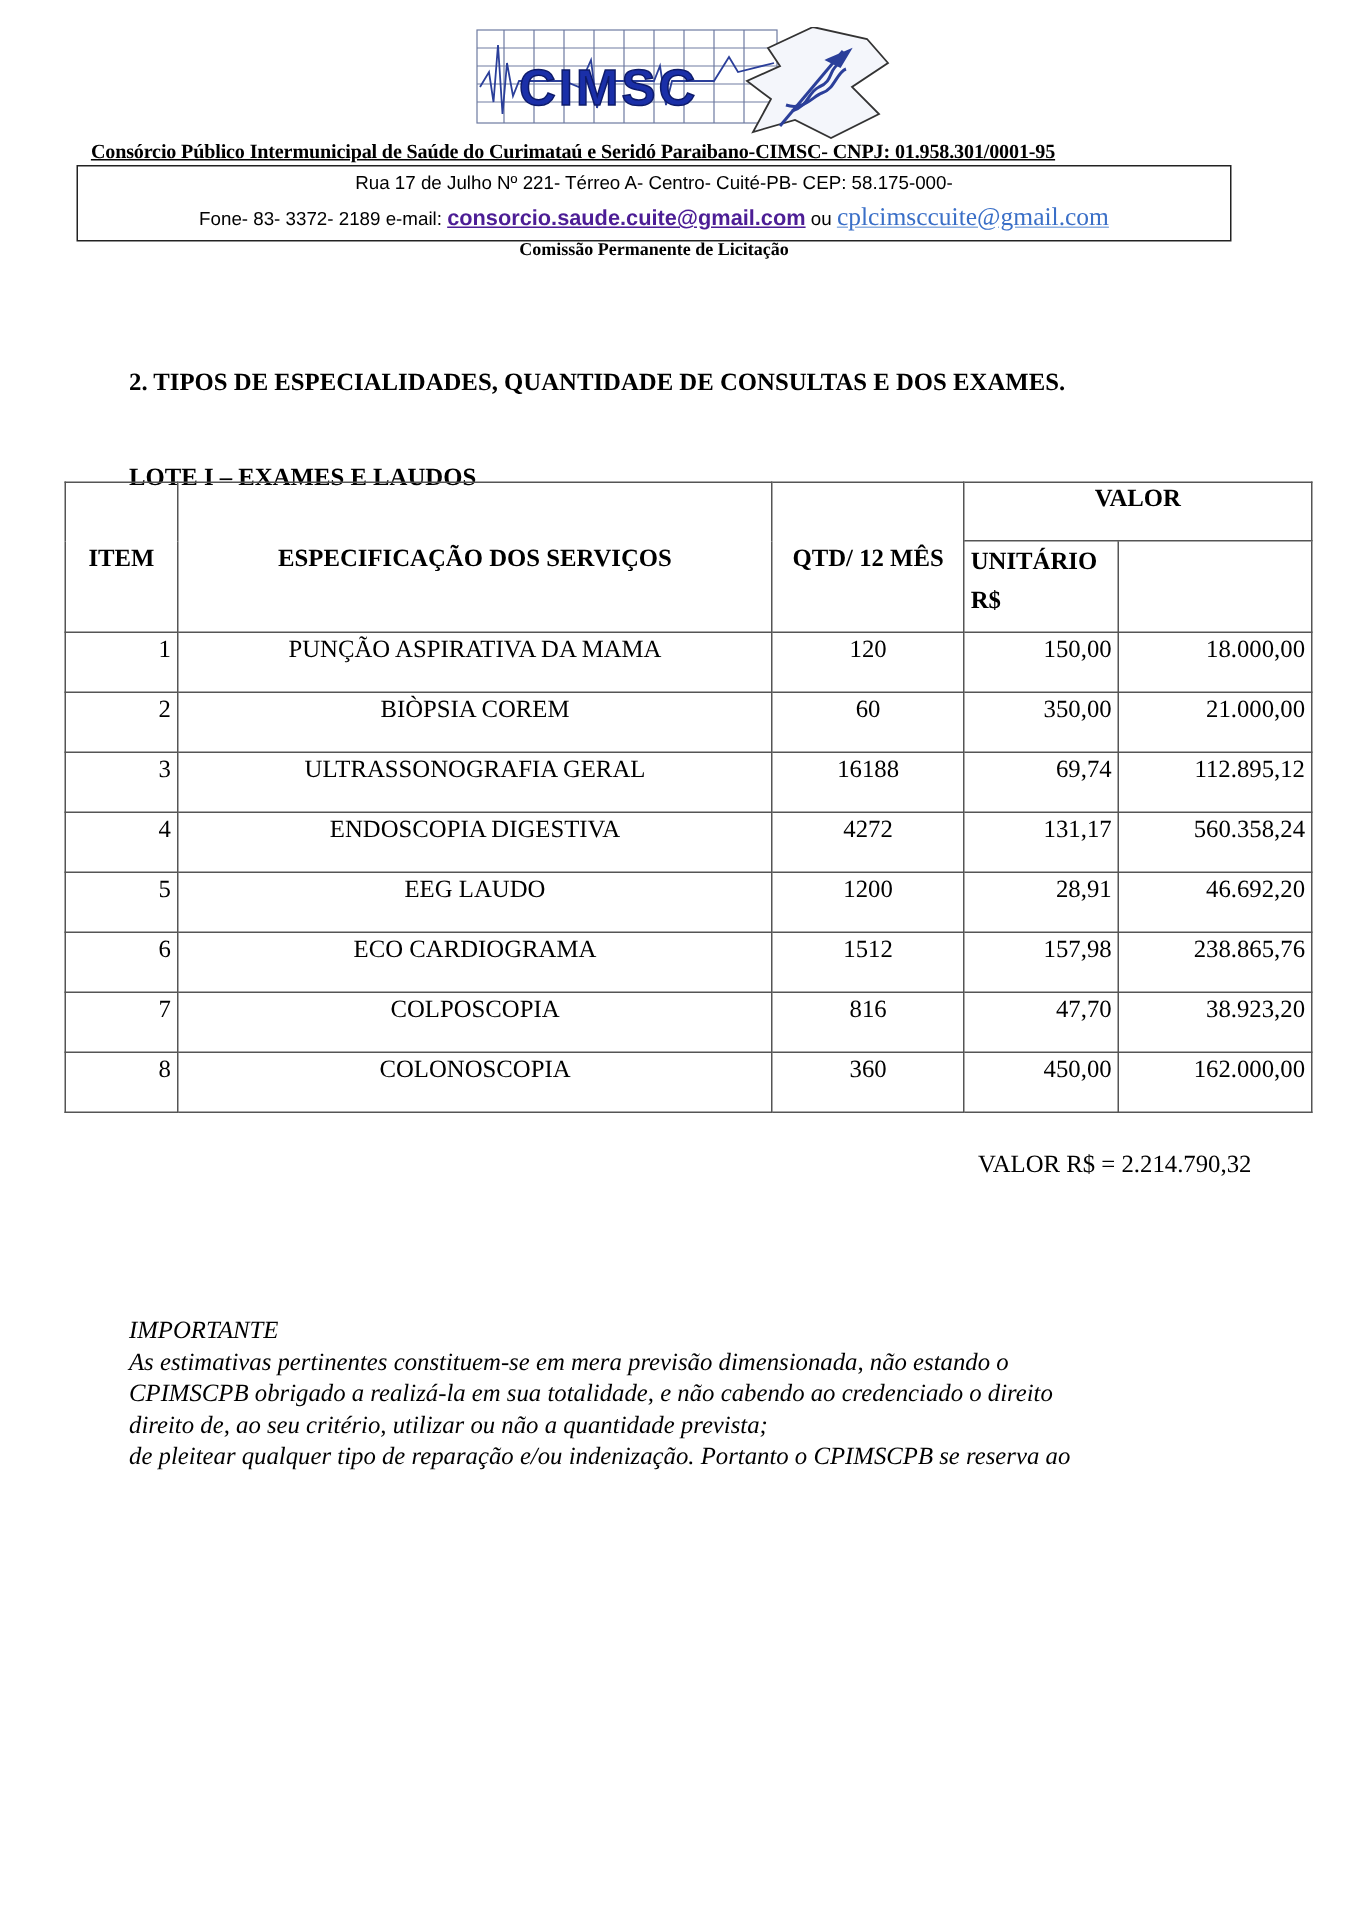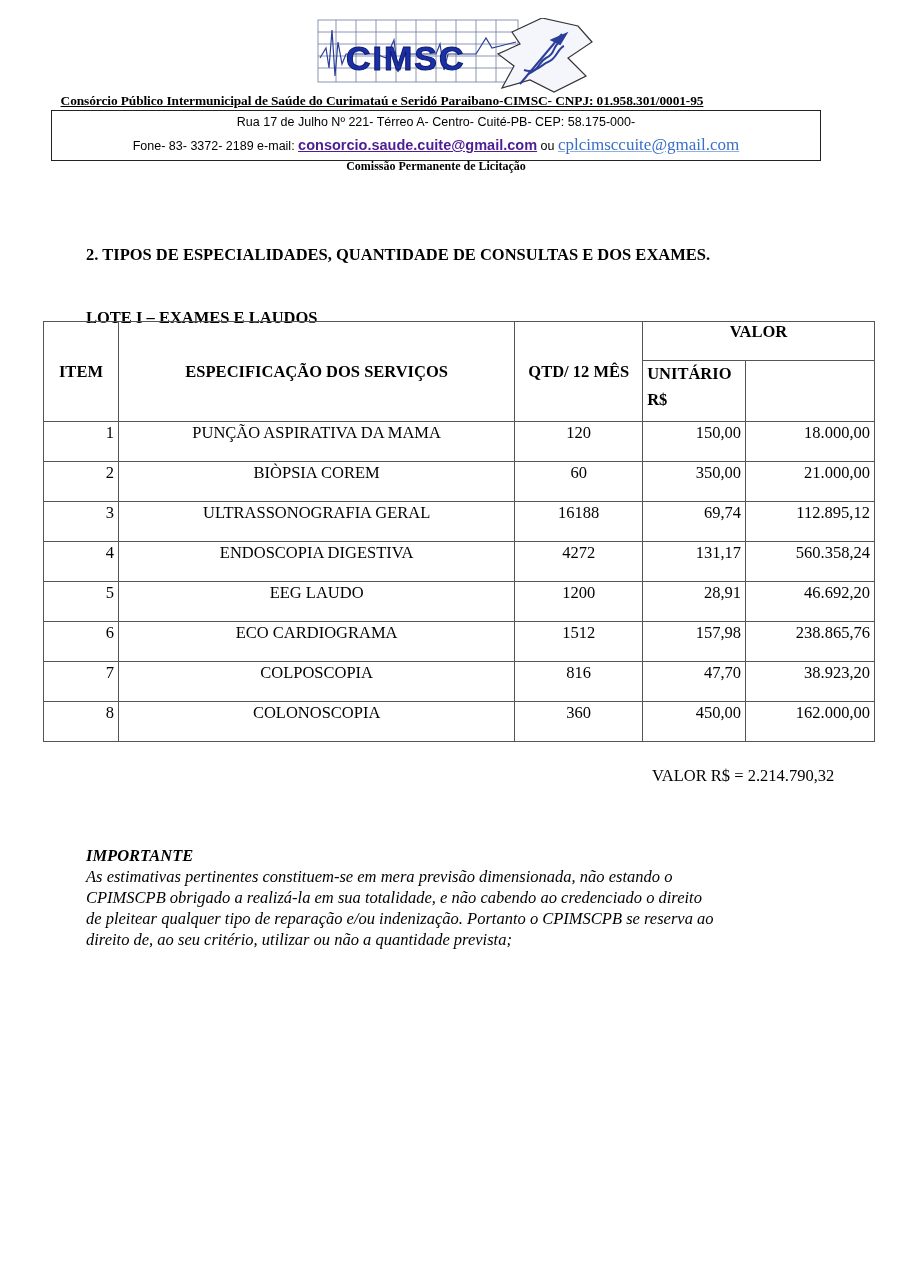--- a/index.html
+++ b/index.html
@@ -34,21 +34,21 @@
   .c-item { text-align: right; }
   .c-spec { text-align: center; }
   .c-qtd { text-align: center; }
   .c-unit { text-align: right; }
   .c-total { text-align: right; }
 
   .grand-total { position: absolute; left: 616px; top: 766px; font-size: 16.5px; margin-left: 36px; }
 
   
   .note { position: absolute; left: 86px; top: 845px; width: 720px; font-size: 16.5px; font-style: italic; line-height: 21px; }
-  .note-title { font-weight: bold; }
+  .note-title { font-weight: normal; margin-top: 31px; }
 </style>
 </head>
 <body>
 
 <div class="logo">
   <svg width="280" height="76" viewBox="0 0 280 76">
 
     <g stroke="#4a5a8a" stroke-width="0.8" fill="none" opacity="0.8">
       <rect x="2" y="2" width="200" height="62"></rect>
       <line x1="2" y1="14" x2="202" y2="14"></line>
@@ -175,15 +175,15 @@
   </tr>
 </tbody>
 </table>
 
 <div class="grand-total">VALOR R$ = 2.214.790,32</div>
 
 <div class="note">
   <div class="note-title">IMPORTANTE</div>
   <div>As estimativas pertinentes constituem-se em mera previsão dimensionada, não estando o</div>
   <div>CPIMSCPB obrigado a realizá-la em sua totalidade, e não cabendo ao credenciado o direito</div>
+  <div>direito de, ao seu critério, utilizar ou não a quantidade prevista;</div>
   <div>de pleitear qualquer tipo de reparação e/ou indenização. Portanto o CPIMSCPB se reserva ao</div>
-  <div>direito de, ao seu critério, utilizar ou não a quantidade prevista;</div>
 </div>
 
 </body></html>

